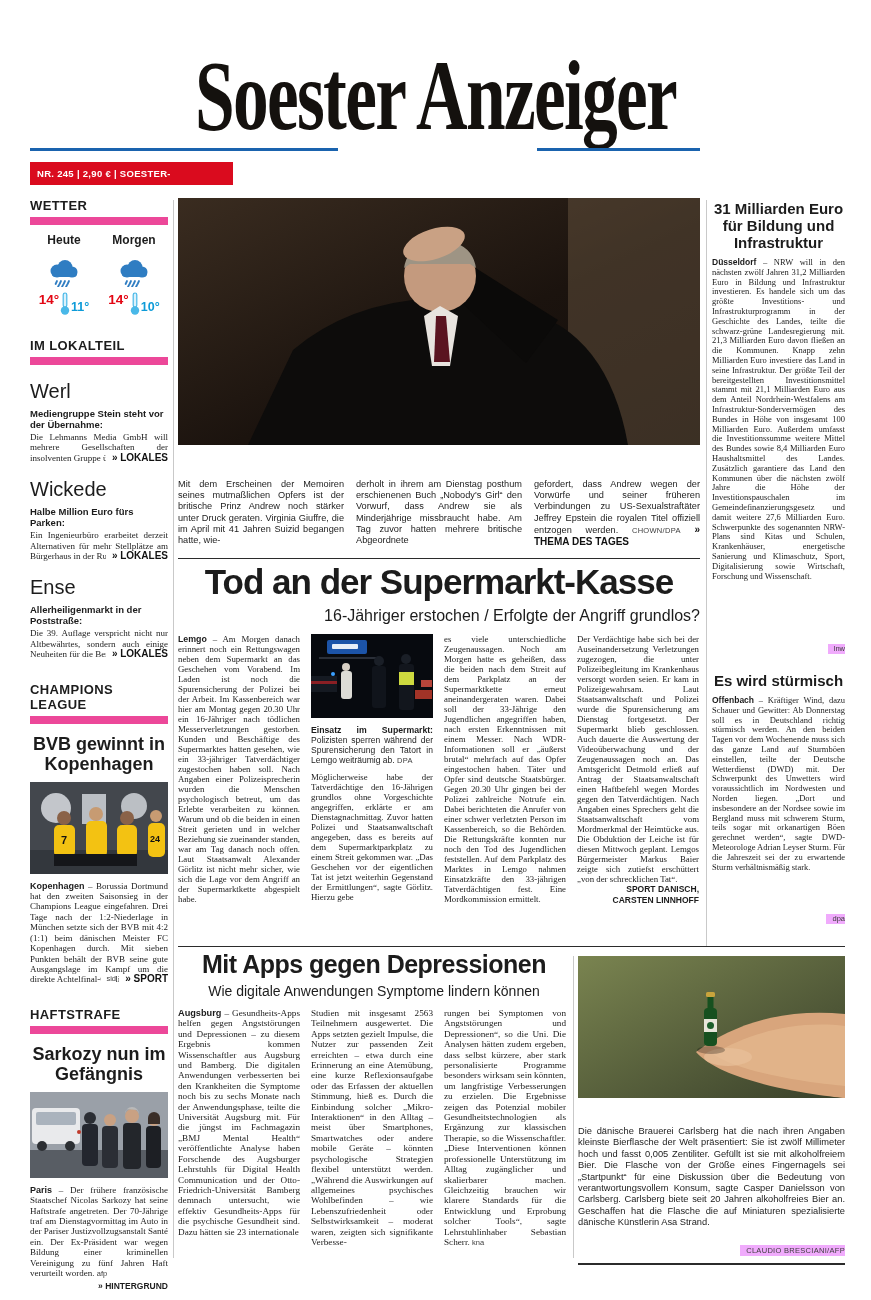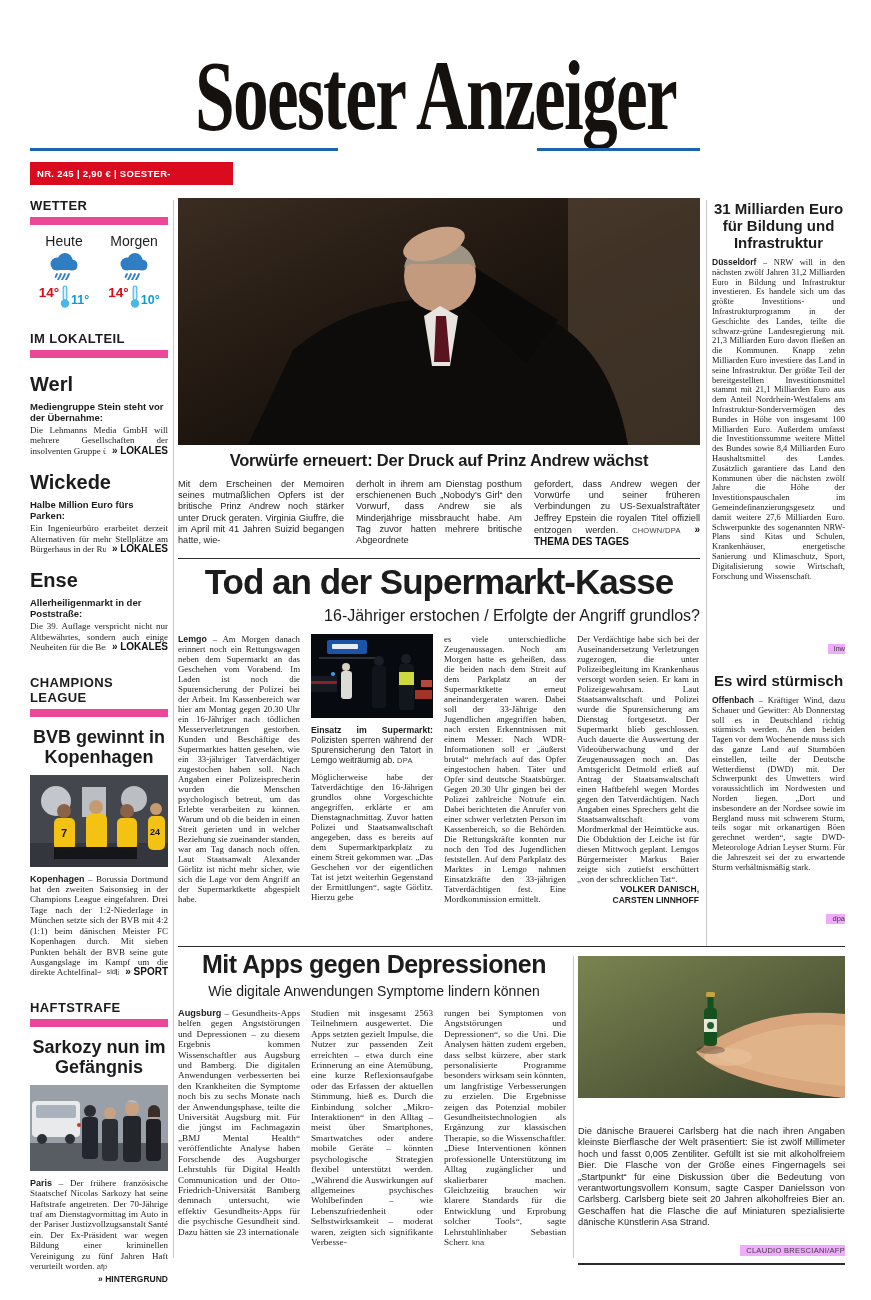--- a/index.html
+++ b/index.html
@@ -26,26 +26,26 @@
   .ref-abs{position:absolute;right:0;bottom:0;background:#fff;padding-left:6px;}
   .credit{font-family:"Liberation Sans",sans-serif;font-size:7.5px;color:#3c3c3c;}
   .caps{text-transform:uppercase;letter-spacing:.3px;}
   .credit-abs{position:absolute;right:0;bottom:0;background:#f0abfc;padding-left:6px;
               font-family:"Liberation Sans",sans-serif;font-size:7.5px;color:#3c3c3c;}
   .jbody{font-size:8.8px;line-height:10px;text-align:justify;margin:0;hyphens:auto;-webkit-hyphens:auto;}
   
   .col-left{position:absolute;left:30px;top:198px;width:138px;}
   .weather-row{display:flex;justify-content:space-between;padding:8px 2px 0;}
   .wday{width:64px;text-align:center;}
-  .wlabel{font-family:"Liberation Sans",sans-serif;font-weight:400;font-size:14px;margin-bottom:3px;}
+  .wlabel{font-family:"Liberation Sans",sans-serif;font-weight:700;font-size:12px;margin-bottom:12px;}
   .temps{display:flex;align-items:flex-start;justify-content:center;gap:1px;margin-top:1px;}
   .hi{font-family:"Liberation Sans",sans-serif;font-weight:700;font-size:13.5px;color:#e30613;}
   .lo{font-family:"Liberation Sans",sans-serif;font-weight:700;font-size:12.5px;color:#0d9bd8;margin-top:8px;}
   .kicker.mt{margin-top:22px;}
-  .town{font-family:"Liberation Sans",sans-serif;font-weight:700;font-size:20px;margin:15px 0 5px;}
+  .town{font-family:"Liberation Sans",sans-serif;font-weight:400;font-size:20px;margin:15px 0 5px;}
   .lead{font-family:"Liberation Sans",sans-serif;font-weight:700;font-size:9.5px;line-height:11px;margin:0 0 2px;}
   .sbody{font-size:9px;line-height:10.4px;text-align:justify;margin:0;position:relative;hyphens:auto;}
   .side-head{font-family:"Liberation Sans",sans-serif;font-weight:700;font-size:18px;line-height:20px;
              text-align:center;margin:10px 0 8px;}
   .sidephoto{display:block;margin:0 0 7px;}
   .service{font-family:"Liberation Sans",sans-serif;font-weight:700;font-size:11px;text-align:center;margin:18px 6px 12px;}
   .ref-line{text-align:right;font-family:"Liberation Sans",sans-serif;font-weight:700;font-size:8.5px;margin-top:2px;}
   
   .col-center{position:absolute;left:178px;top:198px;width:522px;height:752px;}
   .photo-andrew{position:absolute;top:0;left:0;}
@@ -252,21 +252,20 @@
       <rect x="390" y="0" width="132" height="247" fill="#6e5b45" opacity=".45"></rect>
       <path d="M70,247 L115,152 Q170,105 255,100 L345,112 Q430,134 450,247 Z" fill="#0d0c0b"></path>
       <path d="M285,62 L380,122 L348,165 L268,90 Z" fill="#0b0a09"></path>
       <circle cx="262" cy="78" r="36" fill="#c49a7e"></circle>
       <path d="M226,70 q4,-26 36,-28 q32,2 36,28 l-6,-4 -60,0 Z" fill="#9e9484"></path>
       <ellipse cx="256" cy="46" rx="32" ry="15" fill="#c9a184" transform="rotate(-18 256 46)"></ellipse>
       <polygon points="246,118 262,108 280,118 272,168 254,168" fill="#e8e4df"></polygon>
       <polygon points="258,118 268,118 272,164 256,164" fill="#5a1420"></polygon>
     </svg>
 
-    <h2 class="andrew-hl">Vorwürfe erneuert: Der Druck auf Prinz Andrew wächst</h2>
     <div class="andrew-cols">
       <p>Mit dem Erscheinen der Memoiren seines mutmaßlichen Opfers ist der britische Prinz Andrew noch stärker unter Druck geraten. Virginia Giuffre, die im April mit 41 Jahren Suizid begangen hatte, wie-</p>
       <p>derholt in ihrem am Dienstag posthum erschienenen Buch „Nobody's Girl“ den Vorwurf, dass Andrew sie als Minderjährige missbraucht habe. Am Tag zuvor hatten mehrere britische Abgeordnete</p>
       <p><span>gefordert, dass Andrew wegen der Vorwürfe und seiner früheren Verbindungen zu US-Sexualstraftäter Jeffrey Epstein die royalen Titel offiziell entzogen werden.</span> <span class="credit caps">CHOWN/DPA</span> <span class="ref">» THEMA DES TAGES</span></p>
     </div>
 
     <h1 class="main-hl">Tod an der Supermarkt-Kasse</h1>
     <div class="main-sub">16-Jähriger erstochen / Erfolgte der Angriff grundlos?</div>
 
     <div class="main-cols">
@@ -293,21 +292,21 @@
             <rect x="110" y="46" width="11" height="7" fill="#b6453a"></rect>
         </svg>
         <p class="caption"><b>Einsatz im Supermarkt:</b> <span>Polizisten sperren während der Spurensicherung den Tatort in Lemgo weiträumig ab.</span> <span class="credit caps">DPA</span></p>
         <p class="jbody">Möglicherweise habe der Tatverdächtige den 16-Jährigen grundlos ohne Vorgeschichte angegriffen, erklärte er am Dienstagnachmittag. Zuvor hatten Polizei und Staatsanwaltschaft angegeben, dass es bereits auf dem Supermarktparkplatz zu einem Streit gekommen war. „Das Geschehen vor der eigentlichen Tat ist jetzt weiterhin Gegenstand der Ermittlungen“, sagte Görlitz. Hierzu gebe</p>
       </div>
       <div class="mcol">
         <p class="jbody">es viele unterschiedliche Zeugenaussagen. Noch am Morgen hatte es geheißen, dass die beiden nach dem Streit auf dem Parkplatz an der Supermarktkette erneut aneinandergeraten waren. Dabei soll der 33-Jährige den Jugendlichen angegriffen haben, nach ersten Erkenntnissen mit einem Messer. Nach WDR-Informationen soll er „äußerst brutal“ mehrfach auf das Opfer eingestochen haben. Täter und Opfer sind deutsche Staatsbürger. Gegen 20.30 Uhr gingen bei der Polizei zahlreiche Notrufe ein. Dabei berichteten die Anrufer von einer schwer verletzten Person im Kassenbereich, so die Behörden. Die Rettungskräfte konnten nur noch den Tod des Jugendlichen feststellen. Auf dem Parkplatz des Marktes in Lemgo nahmen Einsatzkräfte den 33-jährigen Tatverdächtigen fest. Eine Mordkommission ermittelt.</p>
       </div>
       <div class="mcol">
         <p class="jbody">Der Verdächtige habe sich bei der Auseinandersetzung Verletzungen zugezogen, die unter Polizeibegleitung im Krankenhaus versorgt worden seien. Er kam in Polizeigewahrsam. Laut Staatsanwaltschaft und Polizei wurde die Spurensicherung am Dienstag fortgesetzt. Der Supermarkt blieb geschlossen. Auch dauerte die Auswertung der Videoüberwachung und der Zeugenaussagen noch an. Das Amtsgericht Detmold erließ auf Antrag der Staatsanwaltschaft einen Haftbefehl wegen Mordes gegen den Tatverdächtigen. Nach Angaben eines Sprechers geht die Staatsanwaltschaft vom Mordmerkmal der Heimtücke aus. Die Obduktion der Leiche ist für diesen Mittwoch geplant. Lemgos Bürgermeister Markus Baier zeigte sich zutiefst erschüttert „von der schrecklichen Tat“.</p>
-        <div class="byline">VOLKER DANISCH,</div>
+        <div class="byline">SPORT DANISCH,</div>
         <div class="byline">CARSTEN LINNHOFF</div>
       </div>
     </div>
   </section>
 
   <h2 class="apps-hl">Mit Apps gegen Depressionen</h2>
   <div class="apps-sub">Wie digitale Anwendungen Symptome lindern können</div>
   <div class="apps-cols">
     <div class="mcol">
       <p class="jbody"><b class="dl">Augsburg</b> <span>– Gesundheits-Apps helfen gegen Angststörungen und Depressionen – zu diesem Ergebnis kommen Wissenschaftler aus Augsburg und Bamberg. Die digitalen Anwendungen verbesserten bei den Krankheiten die Symptome noch bis zu sechs Monate nach der Anwendungsphase, teilte die Universität Augsburg mit. Für die jüngst im Fachmagazin „BMJ Mental Health“ veröffentlichte Analyse haben Forschende des Augsburger Lehrstuhls für Digital Health Communication und der Otto-Friedrich-Universität Bamberg demnach untersucht, wie effektiv Gesundheits-Apps für die psychische Gesundheit sind. Dazu hätten sie 23 internationale</span></p>

